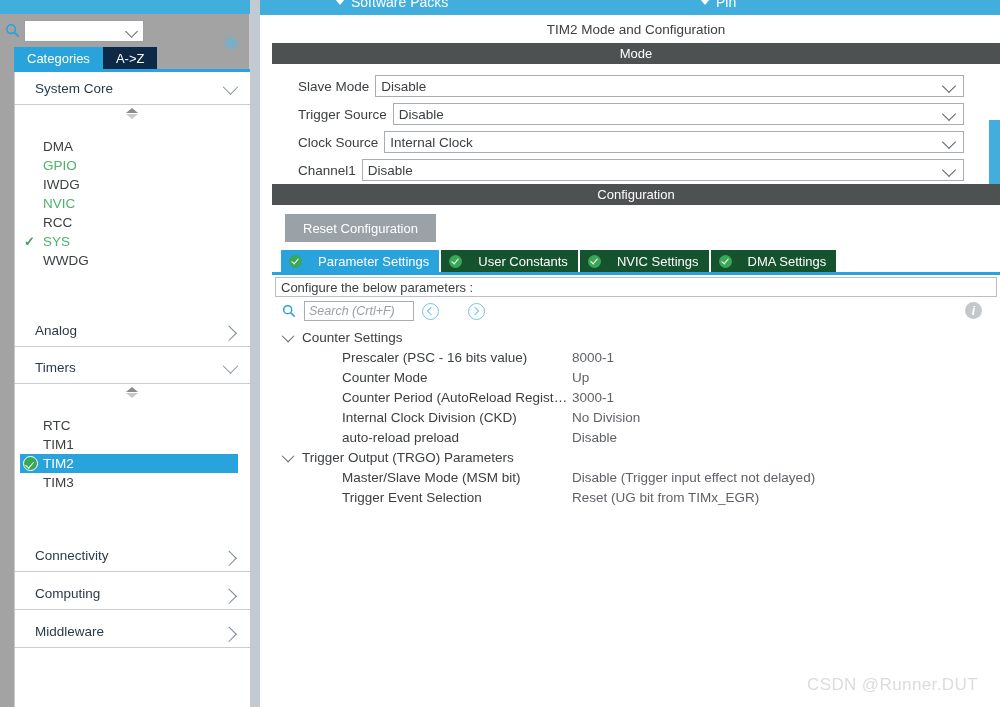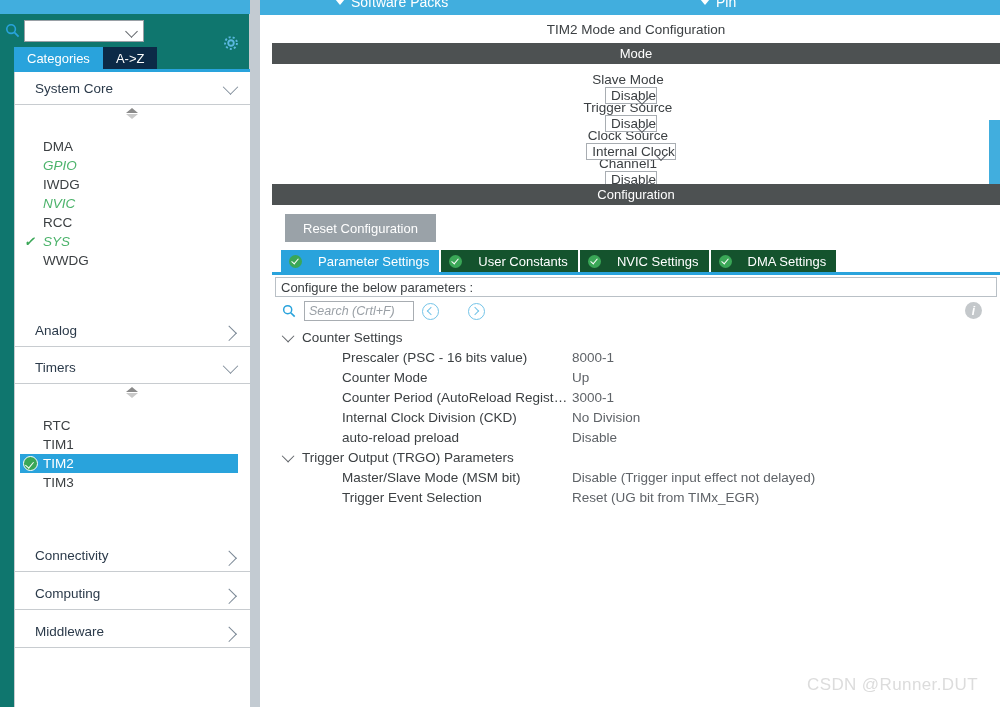--- a/index.html
+++ b/index.html
@@ -26,21 +26,21 @@
   .menu-item.m2 { left: 440px; }
   .chev-d {
     display: inline-block; width: 0; height: 0;
     border-left: 5px solid transparent; border-right: 5px solid transparent;
     border-top: 6px solid #ffffff;
   }
 
   
   .sidebar {
     position: absolute; left: 0; top: 0; width: 250px; height: 707px;
-    background: #0f766e;
+    background: #a3a3a3;
     border-right: 1px solid #c8ccd0;
   }
   .sb-topbar {
     position: absolute; left: 0; top: 0; width: 250px; height: 14px;
     background: #41aede;
   }
   .sb-searchrow {
     position: absolute; left: 0; top: 14px; width: 250px; height: 33px;
     display: flex; align-items: center;
   }
@@ -110,21 +110,21 @@
   }
   .nub-inner::before { top: 0; border-bottom: 5px solid #8a8a8a; }
   .nub-inner::after { bottom: 0; border-top: 5px solid #c9c9c9; }
 
   .peri-list { padding: 0; margin-top: 16px; }
   .peri-item {
     height: 19px; display: flex; align-items: center;
     padding-left: 28px; font-size: 13.5px; color: #3c4043;
     position: relative;
   }
-  .peri-item.green { color: #4cb36b; font-style: italic; }
+  .peri-item.green { color: #4cb36b; }
   .peri-item.selected {
     background: #29a3dc; color: #ffffff;
     margin-left: 5px; padding-left: 23px; width: 218px;
   }
   .peri-check-plain {
     position: absolute; left: 9px; top: 3px;
     width: 13px; height: 13px;
     color: #3aa757; font-size: 13px; line-height: 13px; font-weight: bold;
   }
   .peri-check-circle {
@@ -154,21 +154,21 @@
     height: 21px; display: flex; align-items: center; justify-content: center;
     background: #4d5152; color: #ffffff; font-size: 13px;
   }
 
   .mode-area {
     position: relative; height: 120px; background: #ffffff;
     padding-top: 8px; overflow: hidden;
   }
   .mode-row {
     height: 28px; display: flex; align-items: center;
-    padding-left: 26px; padding-right: 36px; flex-direction: column;
+    padding-left: 26px; padding-right: 36px;
   }
   .mode-label {
     font-size: 13.5px; color: #3c4043; white-space: nowrap;
     margin-right: 6px;
   }
   .mode-select {
     position: relative; flex: 1; height: 22px;
     border: 1px solid #a8adb2; background: #ffffff;
     display: flex; align-items: center;
     padding-left: 5px; font-size: 13.5px; color: #3c4043;

